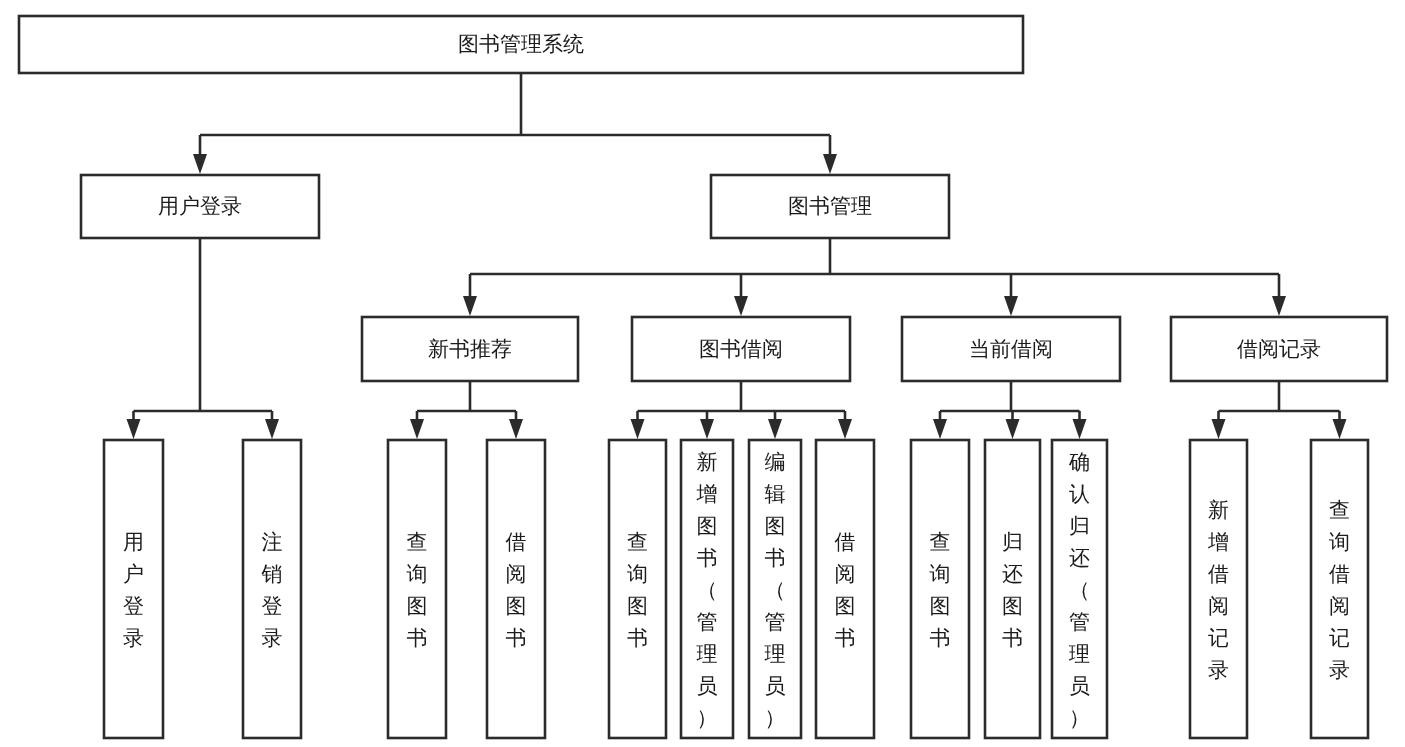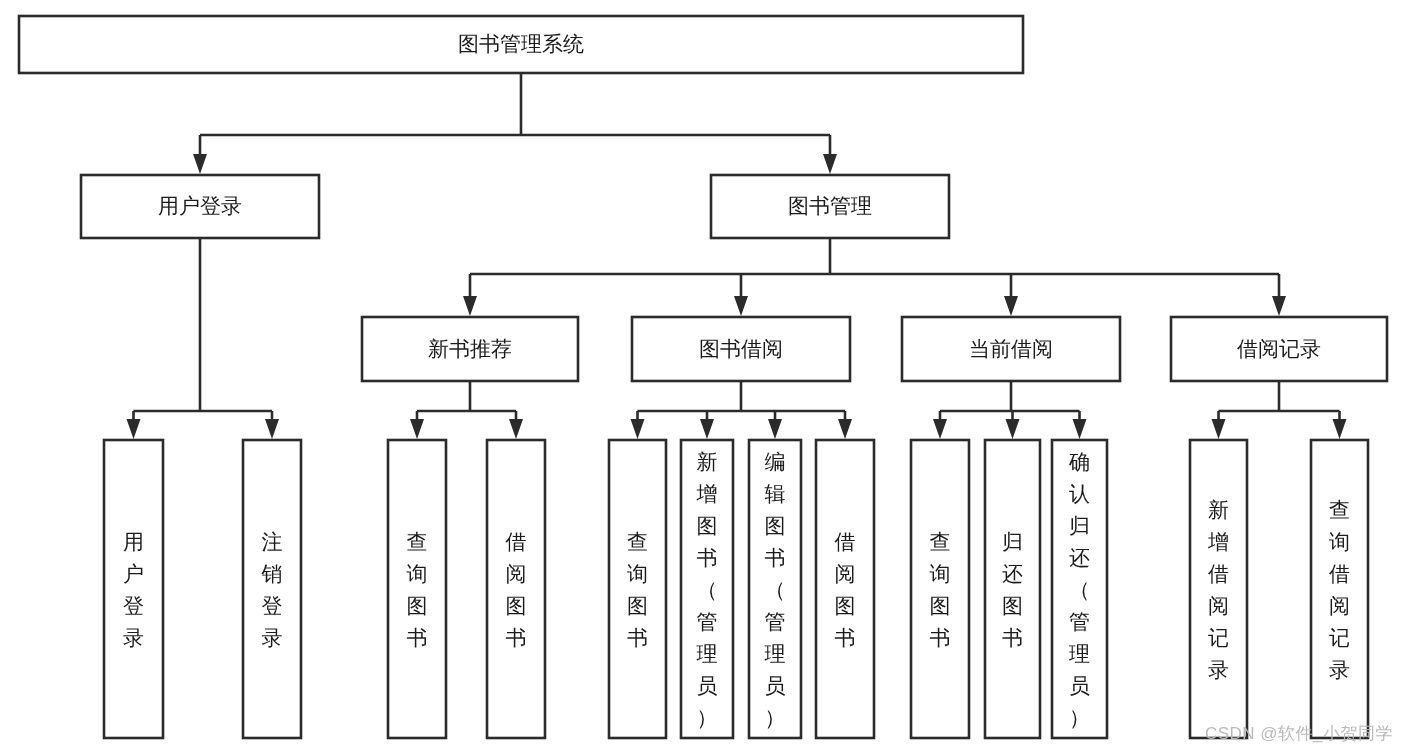--- a/index.html
+++ b/index.html
@@ -170,14 +170,13 @@
         <g>
           <rect x="1190" y="436" width="57" height="298" class="node-rect"></rect>
           <text x="1218.5" y="513" class="node-label-v"><tspan x="1218.5" dy="0">新</tspan><tspan x="1218.5" dy="32">增</tspan><tspan x="1218.5" dy="32">借</tspan><tspan x="1218.5" dy="32">阅</tspan><tspan x="1218.5" dy="32">记</tspan><tspan x="1218.5" dy="32">录</tspan></text>
         </g>
         <g>
           <rect x="1311" y="436" width="57" height="298" class="node-rect"></rect>
           <text x="1339.5" y="513" class="node-label-v"><tspan x="1339.5" dy="0">查</tspan><tspan x="1339.5" dy="32">询</tspan><tspan x="1339.5" dy="32">借</tspan><tspan x="1339.5" dy="32">阅</tspan><tspan x="1339.5" dy="32">记</tspan><tspan x="1339.5" dy="32">录</tspan></text>
         </g>
       </g>
   </svg>
-  <div class="watermark">CSDN @软件_小贺同学</div>
 </div>
 
 </body></html>

